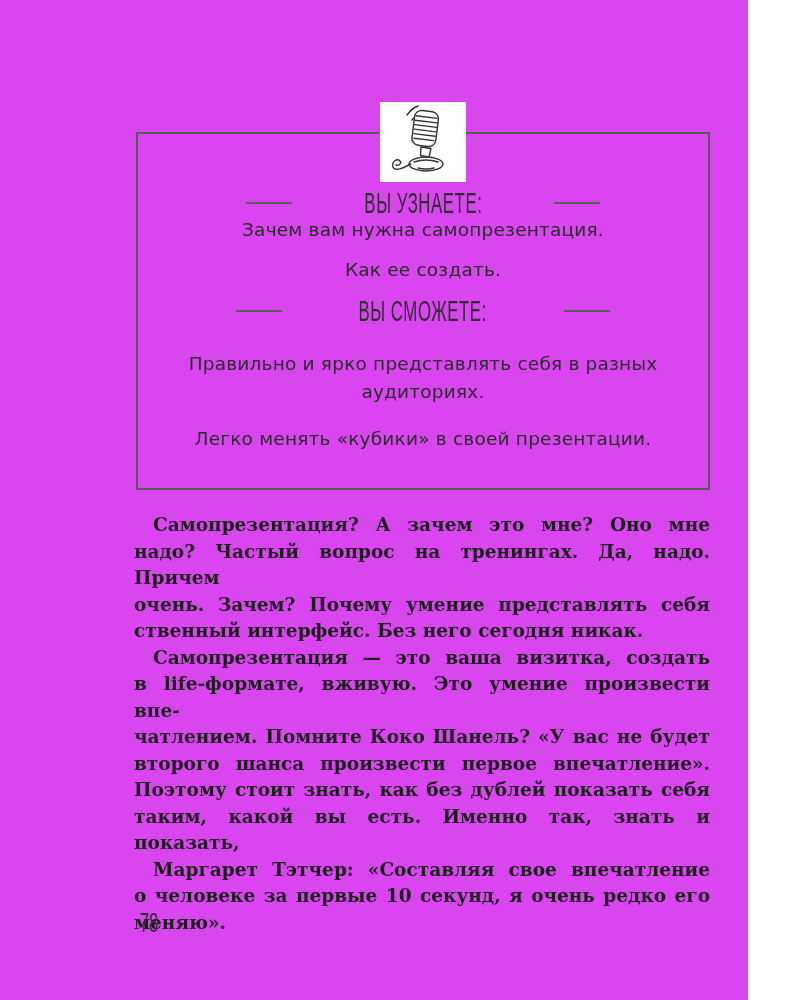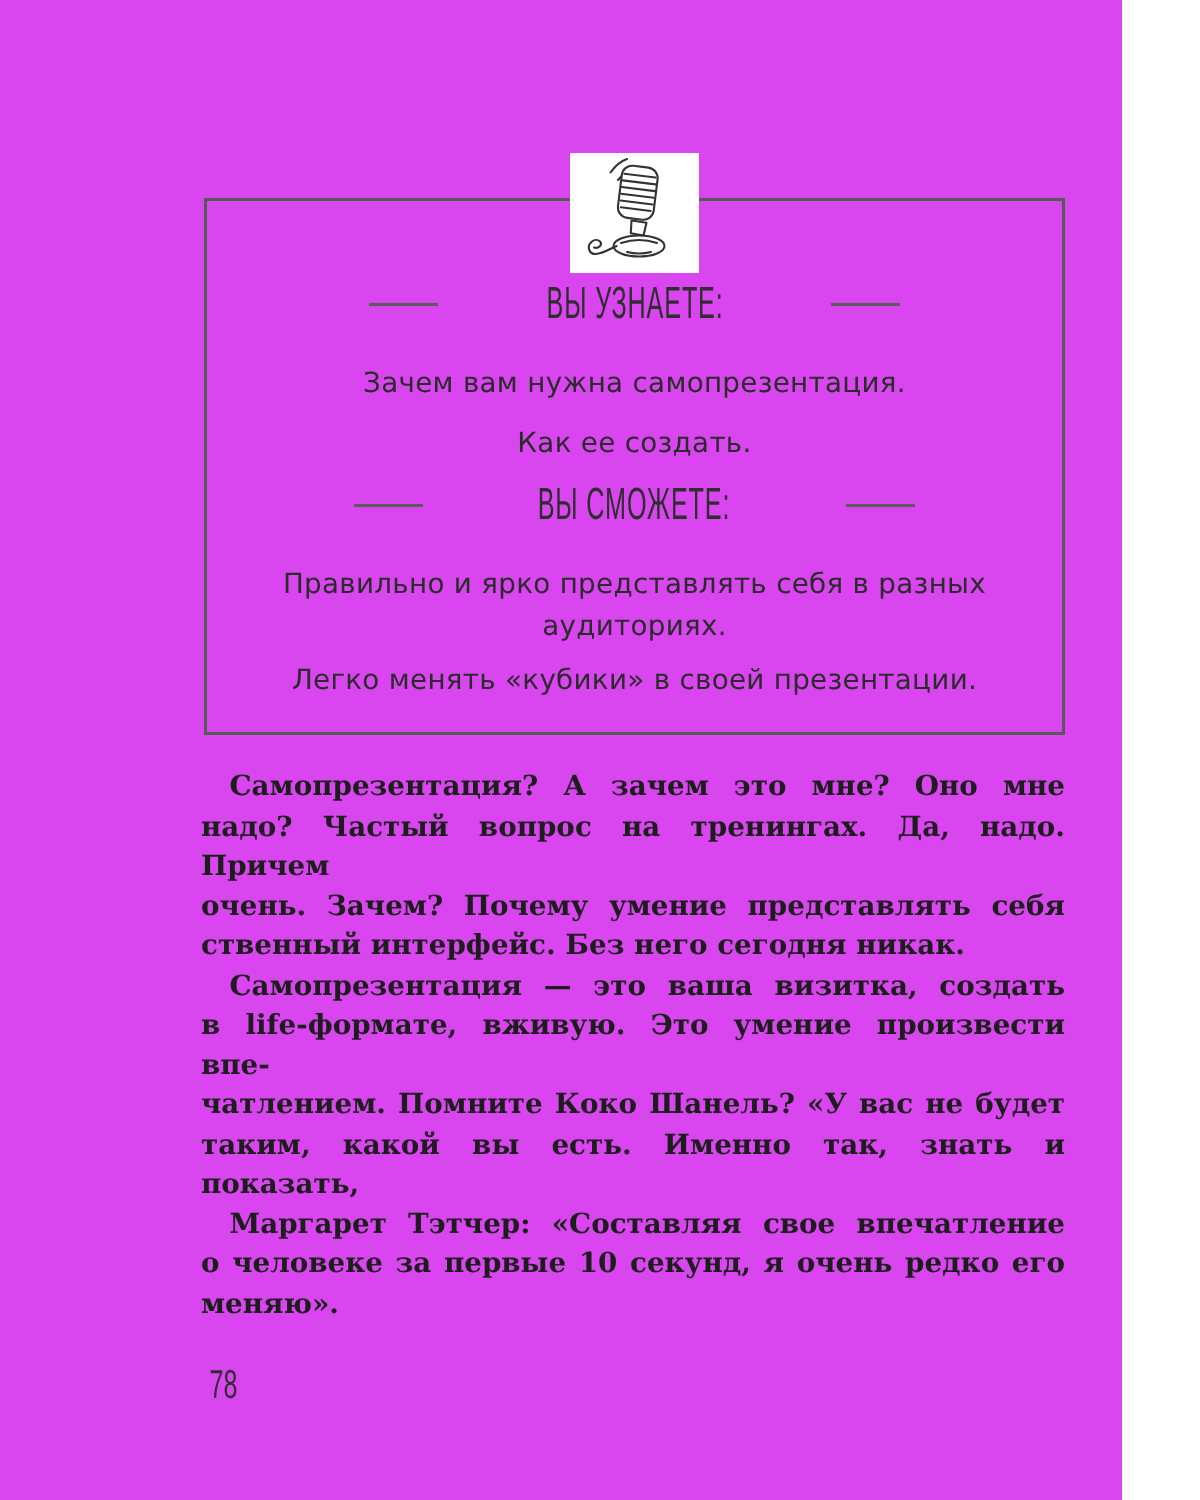--- a/index.html
+++ b/index.html
@@ -62,24 +62,24 @@
     background: #5c5c5c;
   }
   .box-item {
     font-family: "DejaVu Sans", sans-serif;
     font-size: 18.5px;
     line-height: 28px;
     letter-spacing: 0.2px;
     color: #2b2b2b;
     margin: 0;
   }
-  .box-item.i1 { margin-top: 26px; }
+  .box-item.i1 { }
   .box-item.i2 { margin-top: 12px; }
   .box-item.i3 { margin-top: 26px; }
-  .box-item.i4 { margin-top: 8px; }
+  .box-item.i4 { margin-top: 19px; }
 
   
   .body-text {
     position: absolute;
     left: 134px;
     top: 512px;
     width: 576px;
     color: #1d1d1d;
     font-size: 18.5px;
     line-height: 26.5px;
@@ -161,20 +161,22 @@
       <div class="paragraph">
         <div class="bline first">Самопрезентация? А зачем это мне? Оно мне</div>
         <div class="bline">надо? Частый вопрос на тренингах. Да, надо. Причем</div>
         <div class="bline">очень. Зачем? Почему умение представлять себя</div>
         <div class="bline last">ственный интерфейс. Без него сегодня никак.</div>
       </div>
       <div class="paragraph">
         <div class="bline first">Самопрезентация — это ваша визитка, создать</div>
         <div class="bline">в life-формате, вживую. Это умение произвести впе-</div>
         <div class="bline">чатлением. Помните Коко Шанель? «У вас не будет</div>
+        <div class="bline">второго шанса произвести первое впечатление».</div>
+        <div class="bline">Поэтому стоит знать, как без дублей показать себя</div>
         <div class="bline">таким, какой вы есть. Именно так, знать и показать,</div>
       </div>
       <div class="paragraph">
         <div class="bline first">Маргарет Тэтчер: «Составляя свое впечатление</div>
         <div class="bline">о человеке за первые 10 секунд, я очень редко его</div>
         <div class="bline last">меняю».</div>
       </div>
     </main>
 
   <footer class="page-number-wrap">

